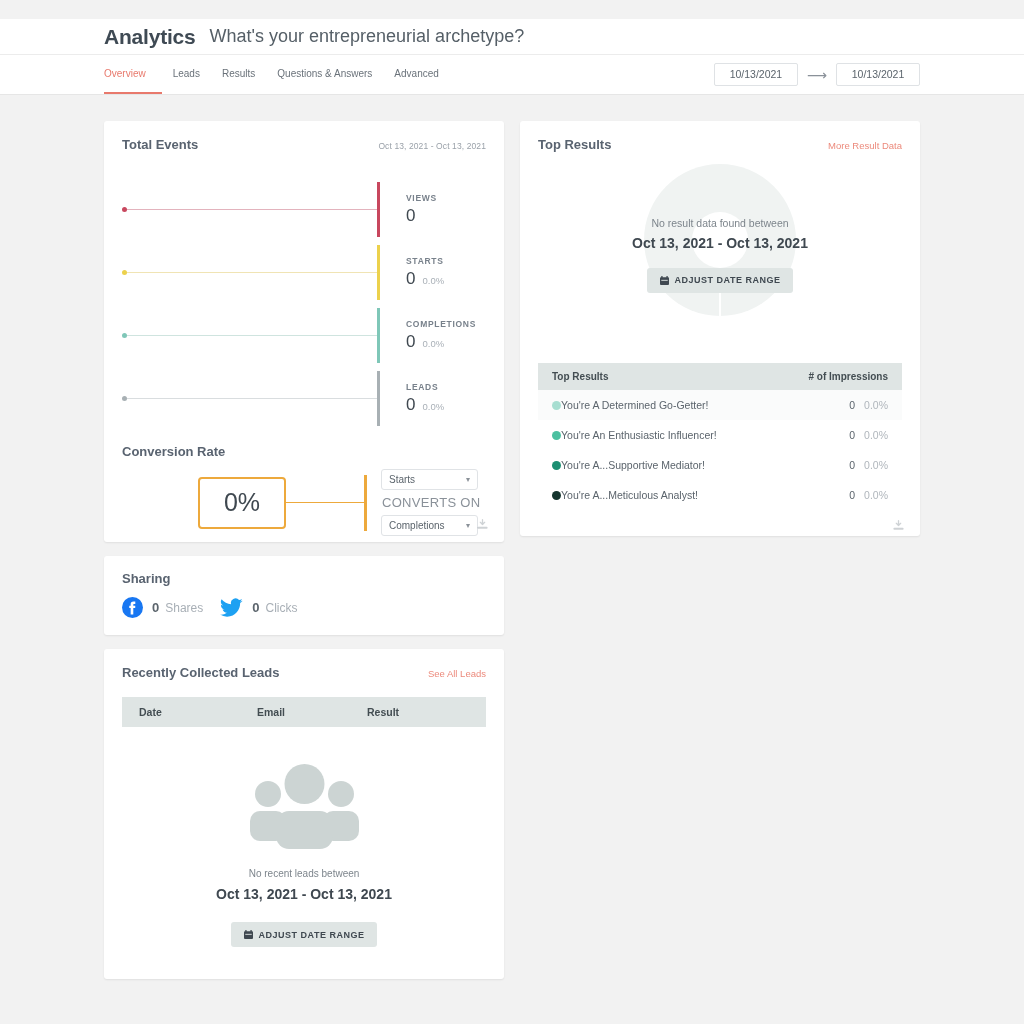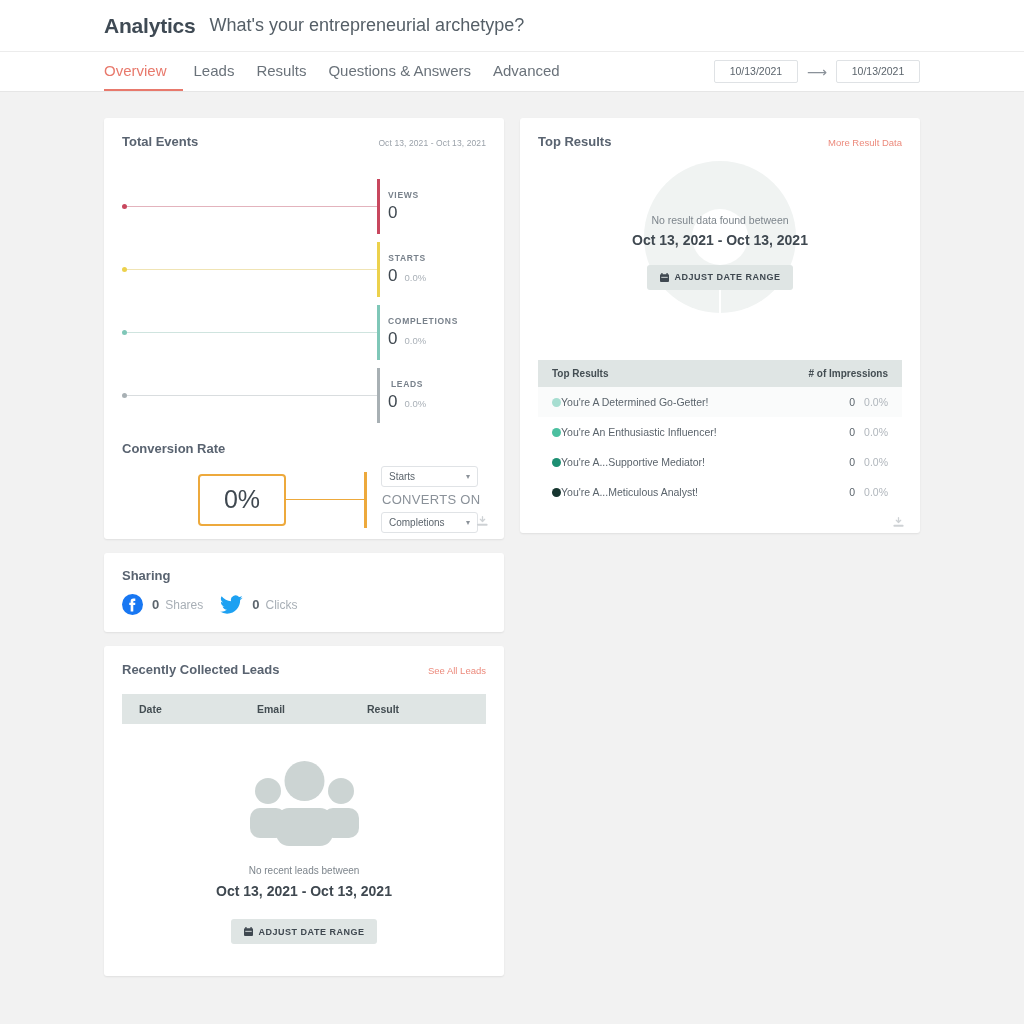--- a/index.html
+++ b/index.html
@@ -6,25 +6,26 @@
   html, body {
     width: 1024px; height: 1024px;
     background: #f2f2f2;
     font-family: "Liberation Sans", sans-serif;
     -webkit-font-smoothing: antialiased;
   }
 
   
   .topbar {
     background: #ffffff;
-    height: 52px;
+    height: 36px;
     display: flex;
     align-items: center;
     padding-left: 104px;
     border-bottom: 1px solid #ececec;
+    margin-top: 19px;
   }
   .app-title {
     font-size: 21px;
     font-weight: bold;
     color: #3f4a54;
     letter-spacing: -0.2px;
   }
   .survey-title {
     font-size: 18px;
     color: #555f67;
@@ -37,21 +38,21 @@
     height: 40px;
     display: flex;
     align-items: stretch;
     padding-left: 104px;
     padding-right: 104px;
     border-bottom: 1px solid #e6e6e6;
     justify-content: space-between;
   }
   .tabs { display: flex; align-items: stretch; }
   .tab {
-    font-size: 15px;
+    font-size: 10px;
     color: #6a727a;
     display: flex;
     align-items: center;
     padding: 0 11px;
     cursor: pointer;
     border-bottom: 2px solid transparent;
     white-space: nowrap;
   }
   .tab:first-child { padding-left: 0; margin-left: 0; padding-right: 16px; }
   .tab.active {
@@ -92,21 +93,21 @@
   .card-daterange { font-size: 8.5px; color: #9aa1a9; letter-spacing: 0.1px; }
   .card-link { font-size: 9.5px; color: #ec8a7c; cursor: pointer; }
 
   
   .funnel { padding: 26px 18px 0 18px; position: relative; }
   .frow { display: flex; align-items: center; height: 63px; }
   .fline-wrap { width: 255px; display: flex; align-items: center; position: relative; }
   .fdot { width: 5px; height: 5px; border-radius: 50%; flex: 0 0 auto; }
   .fline { height: 1px; flex: 1; }
   .fbar { width: 3px; align-self: stretch; margin: 4px 0; flex: 0 0 auto; }
-  .fmeta { padding-left: 8px; text-align: center; }
+  .fmeta { padding-left: 26px; }
   .flabel { font-size: 8.5px; letter-spacing: 0.7px; color: #78818b; font-weight: 600; }
   .fvalrow { display: flex; align-items: baseline; gap: 7px; margin-top: 3px; }
   .fval { font-size: 17px; color: #3f4850; font-weight: 400; }
   .fpct { font-size: 9.5px; color: #a9b0b7; }
 
   
   .r0 .fline-wrap { padding-left: 0px; }
   .r1 .fline-wrap { padding-left: 0px; }
   .r2 .fline-wrap { padding-left: 0px; }
   .r3 .fline-wrap { padding-left: 0px; }

